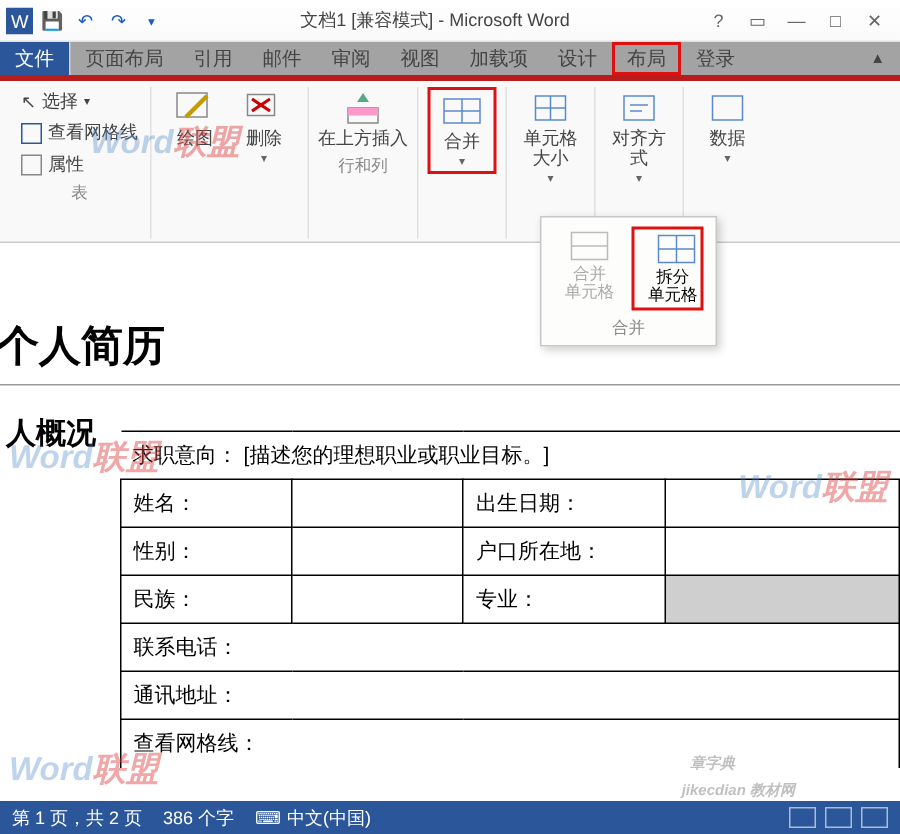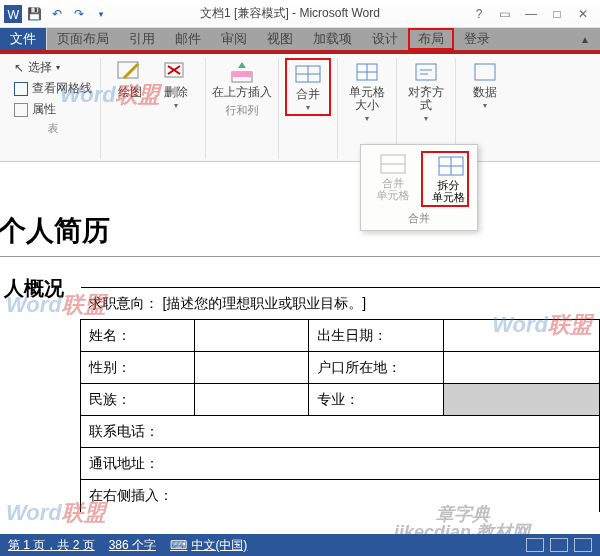--- a/index.html
+++ b/index.html
@@ -53,25 +53,25 @@
 .sidecell { width:80px; padding:6px 4px; font-weight:bold; font-size:20px; text-align:left; }
 .tablewrap { flex:1;margin-top:18px; }
 .tbl { border-collapse:collapse; width:100%; }
 .tbl td { border:1px solid #000; padding:6px 8px; font-size:14px; height:32px; vertical-align:middle; }
 .tbl td.shade { background:#cfcfcf; }
 .jobrow td { border-left:none; border-right:none; }
 
 
 .wm { position:absolute; font-size:22px; font-style:italic; color:rgba(70,130,200,.35); font-weight:bold; pointer-events:none; }
 .wm .r { color:rgba(220,60,60,.45); }
-.wm2 { font-size:18px; color:rgba(150,150,150,.6); }
+.wm2 { font-size:10px; color:rgba(150,150,150,.6); }
 
 
 .status { position:absolute; bottom:0; left:0; right:0; height:22px; background:#2b579a; color:#fff; display:flex; align-items:center; font-size:12px; padding:0 8px; gap:14px; }
-.status .seg { display:flex; align-items:center; gap:4px;text-decoration:underline; }
+.status .seg { display:flex; align-items:center; gap:4px; }
 .status .right { margin-left:auto; display:flex; gap:6px; }
 .status .vic { width:18px; height:14px; border:1px solid rgba(255,255,255,.6); }
 
 
 .u { font-family: "Segoe UI Symbol", sans-serif; }
 </style>
 </head>
 <body>
 
 <div class="titlebar">
@@ -269,21 +269,21 @@
             <td>专业：</td>
             <td class="shade"></td>
           </tr>
           <tr>
                 <td colspan="4">联系电话：</td>
               </tr>
           <tr>
                 <td colspan="4">通讯地址：</td>
               </tr>
           <tr>
-                <td colspan="4" style="border-bottom:none">在右侧插入：</td>
+                <td colspan="4" style="border-bottom:none">查看网格线：</td>
               </tr>
         </tbody>
           </table>
       </div>
     </div>
   </div>
 </div>
 
 <div class="wm" style="top:80px;left:60px"><span>Word</span><span class="r">联盟</span></div>
 <div class="wm" style="top:290px;left:6px"><span>Word</span><span class="r">联盟</span></div>

